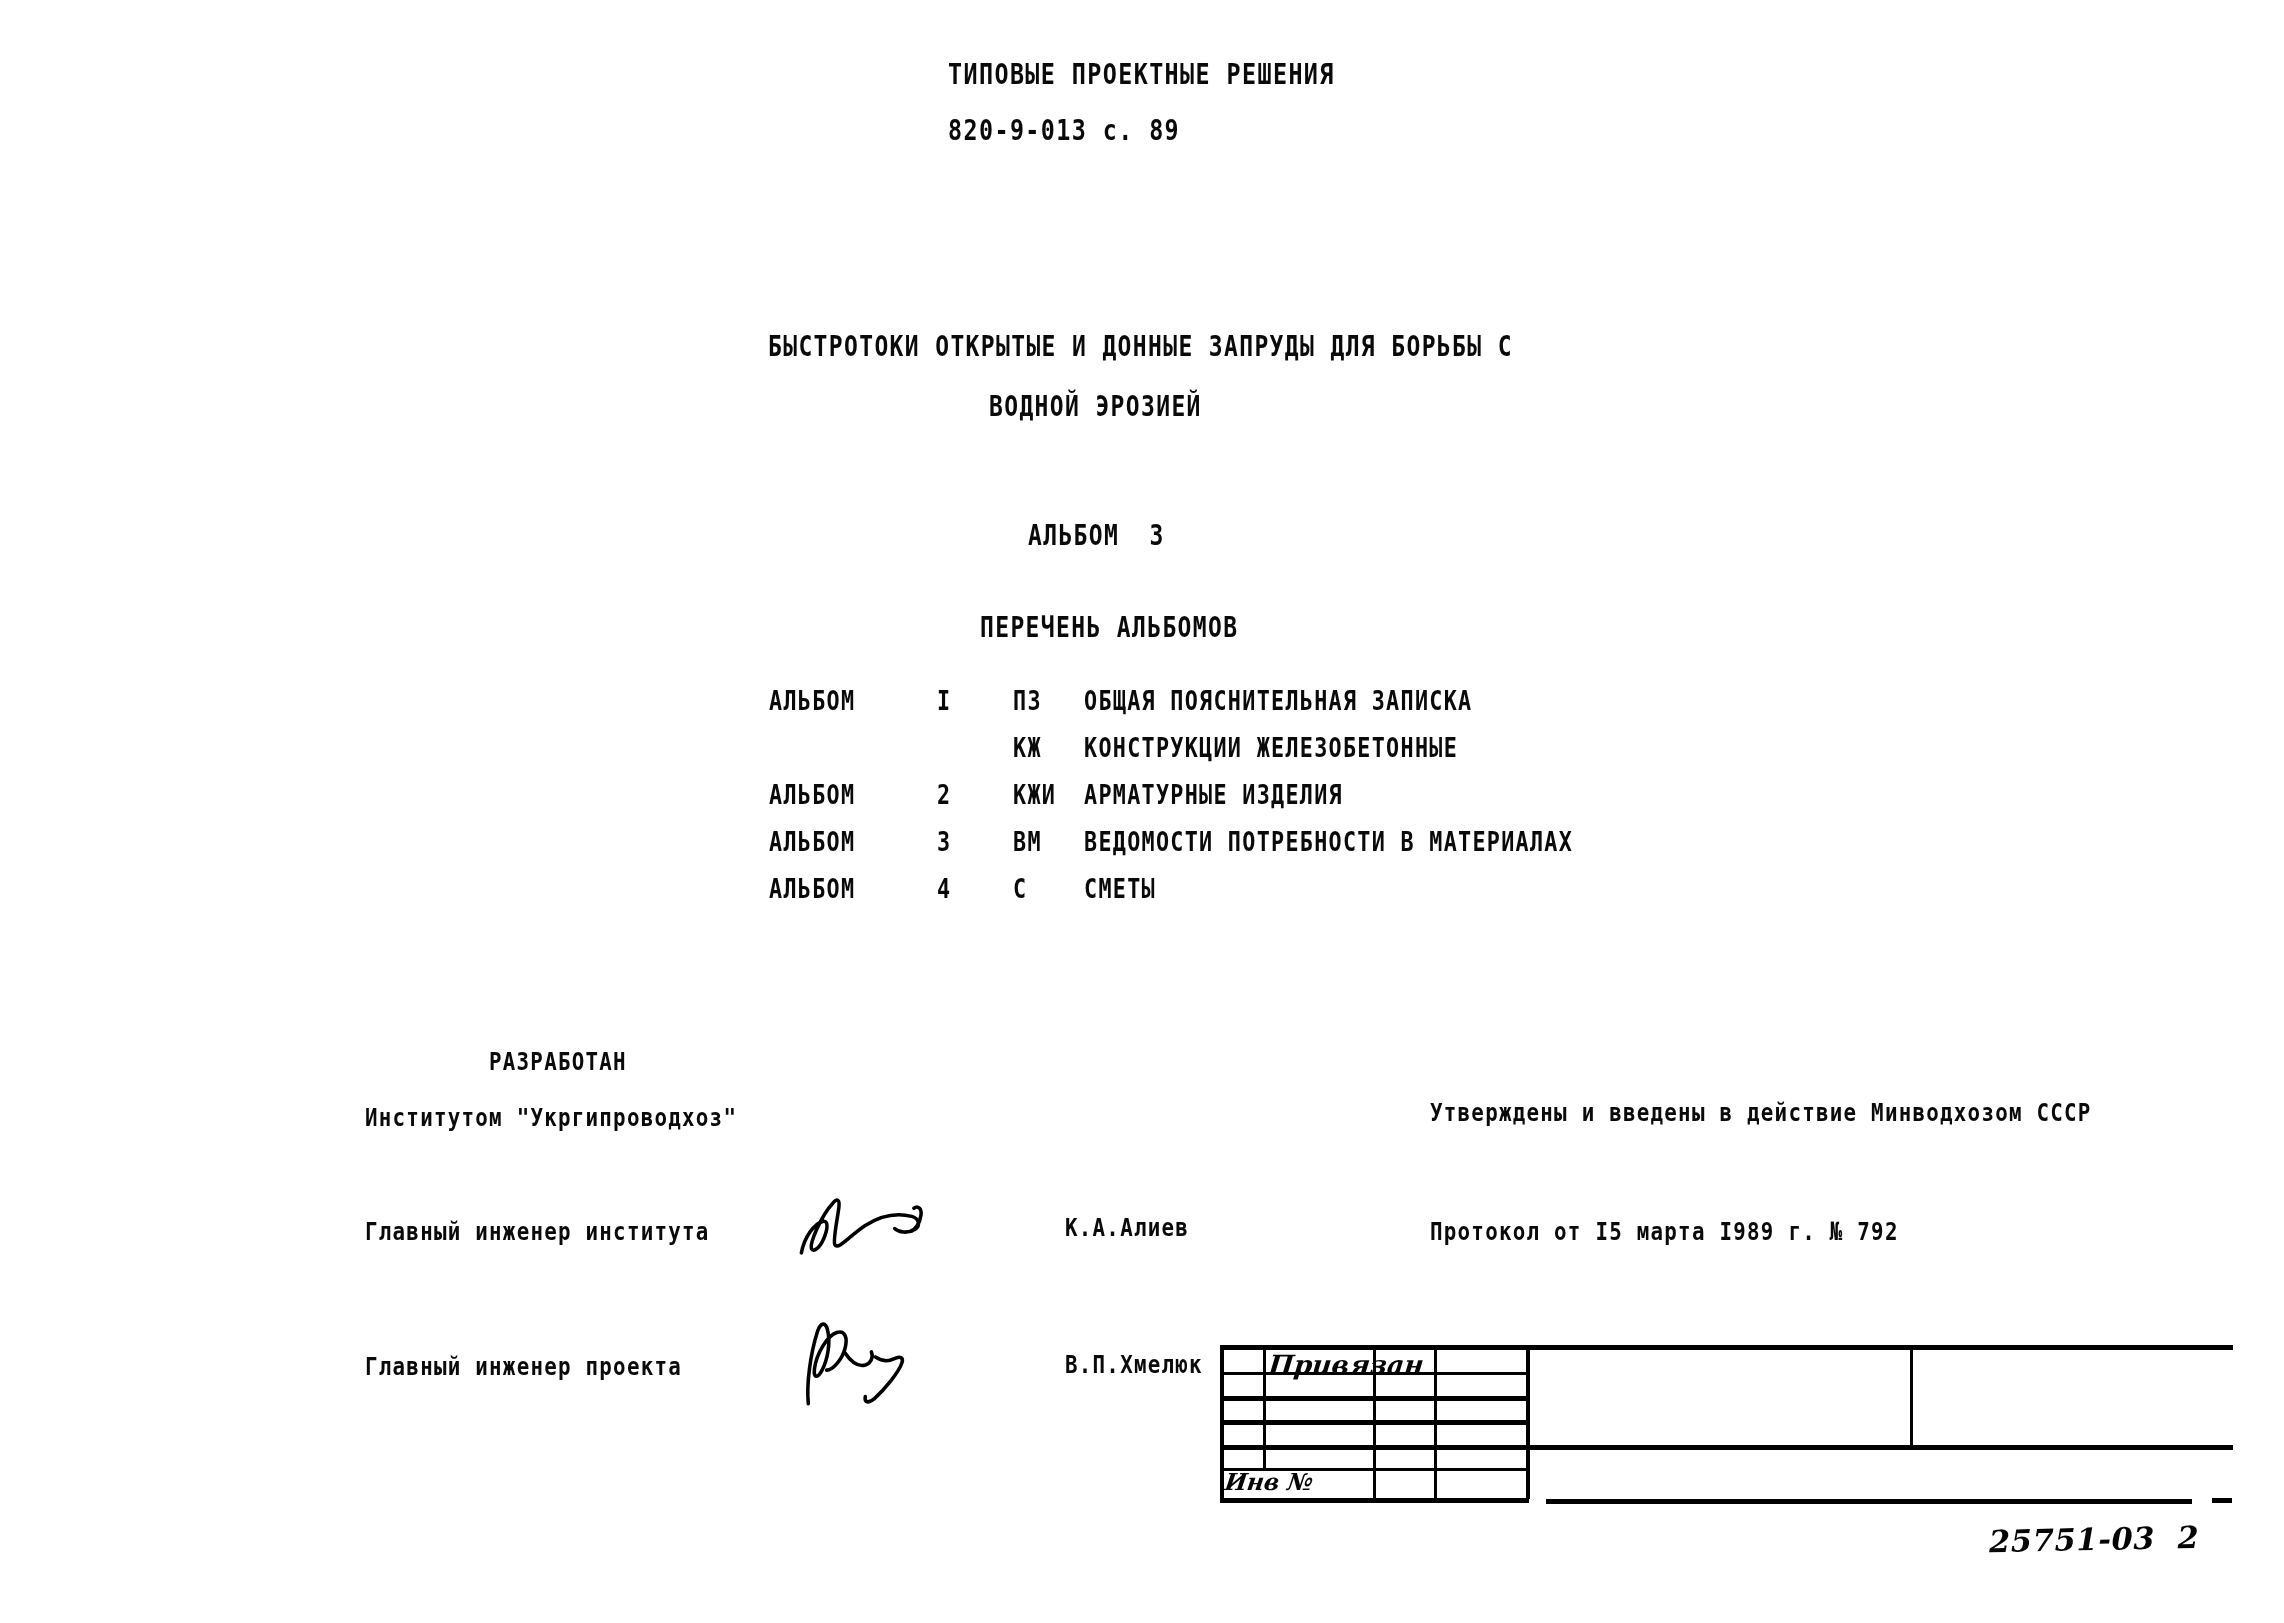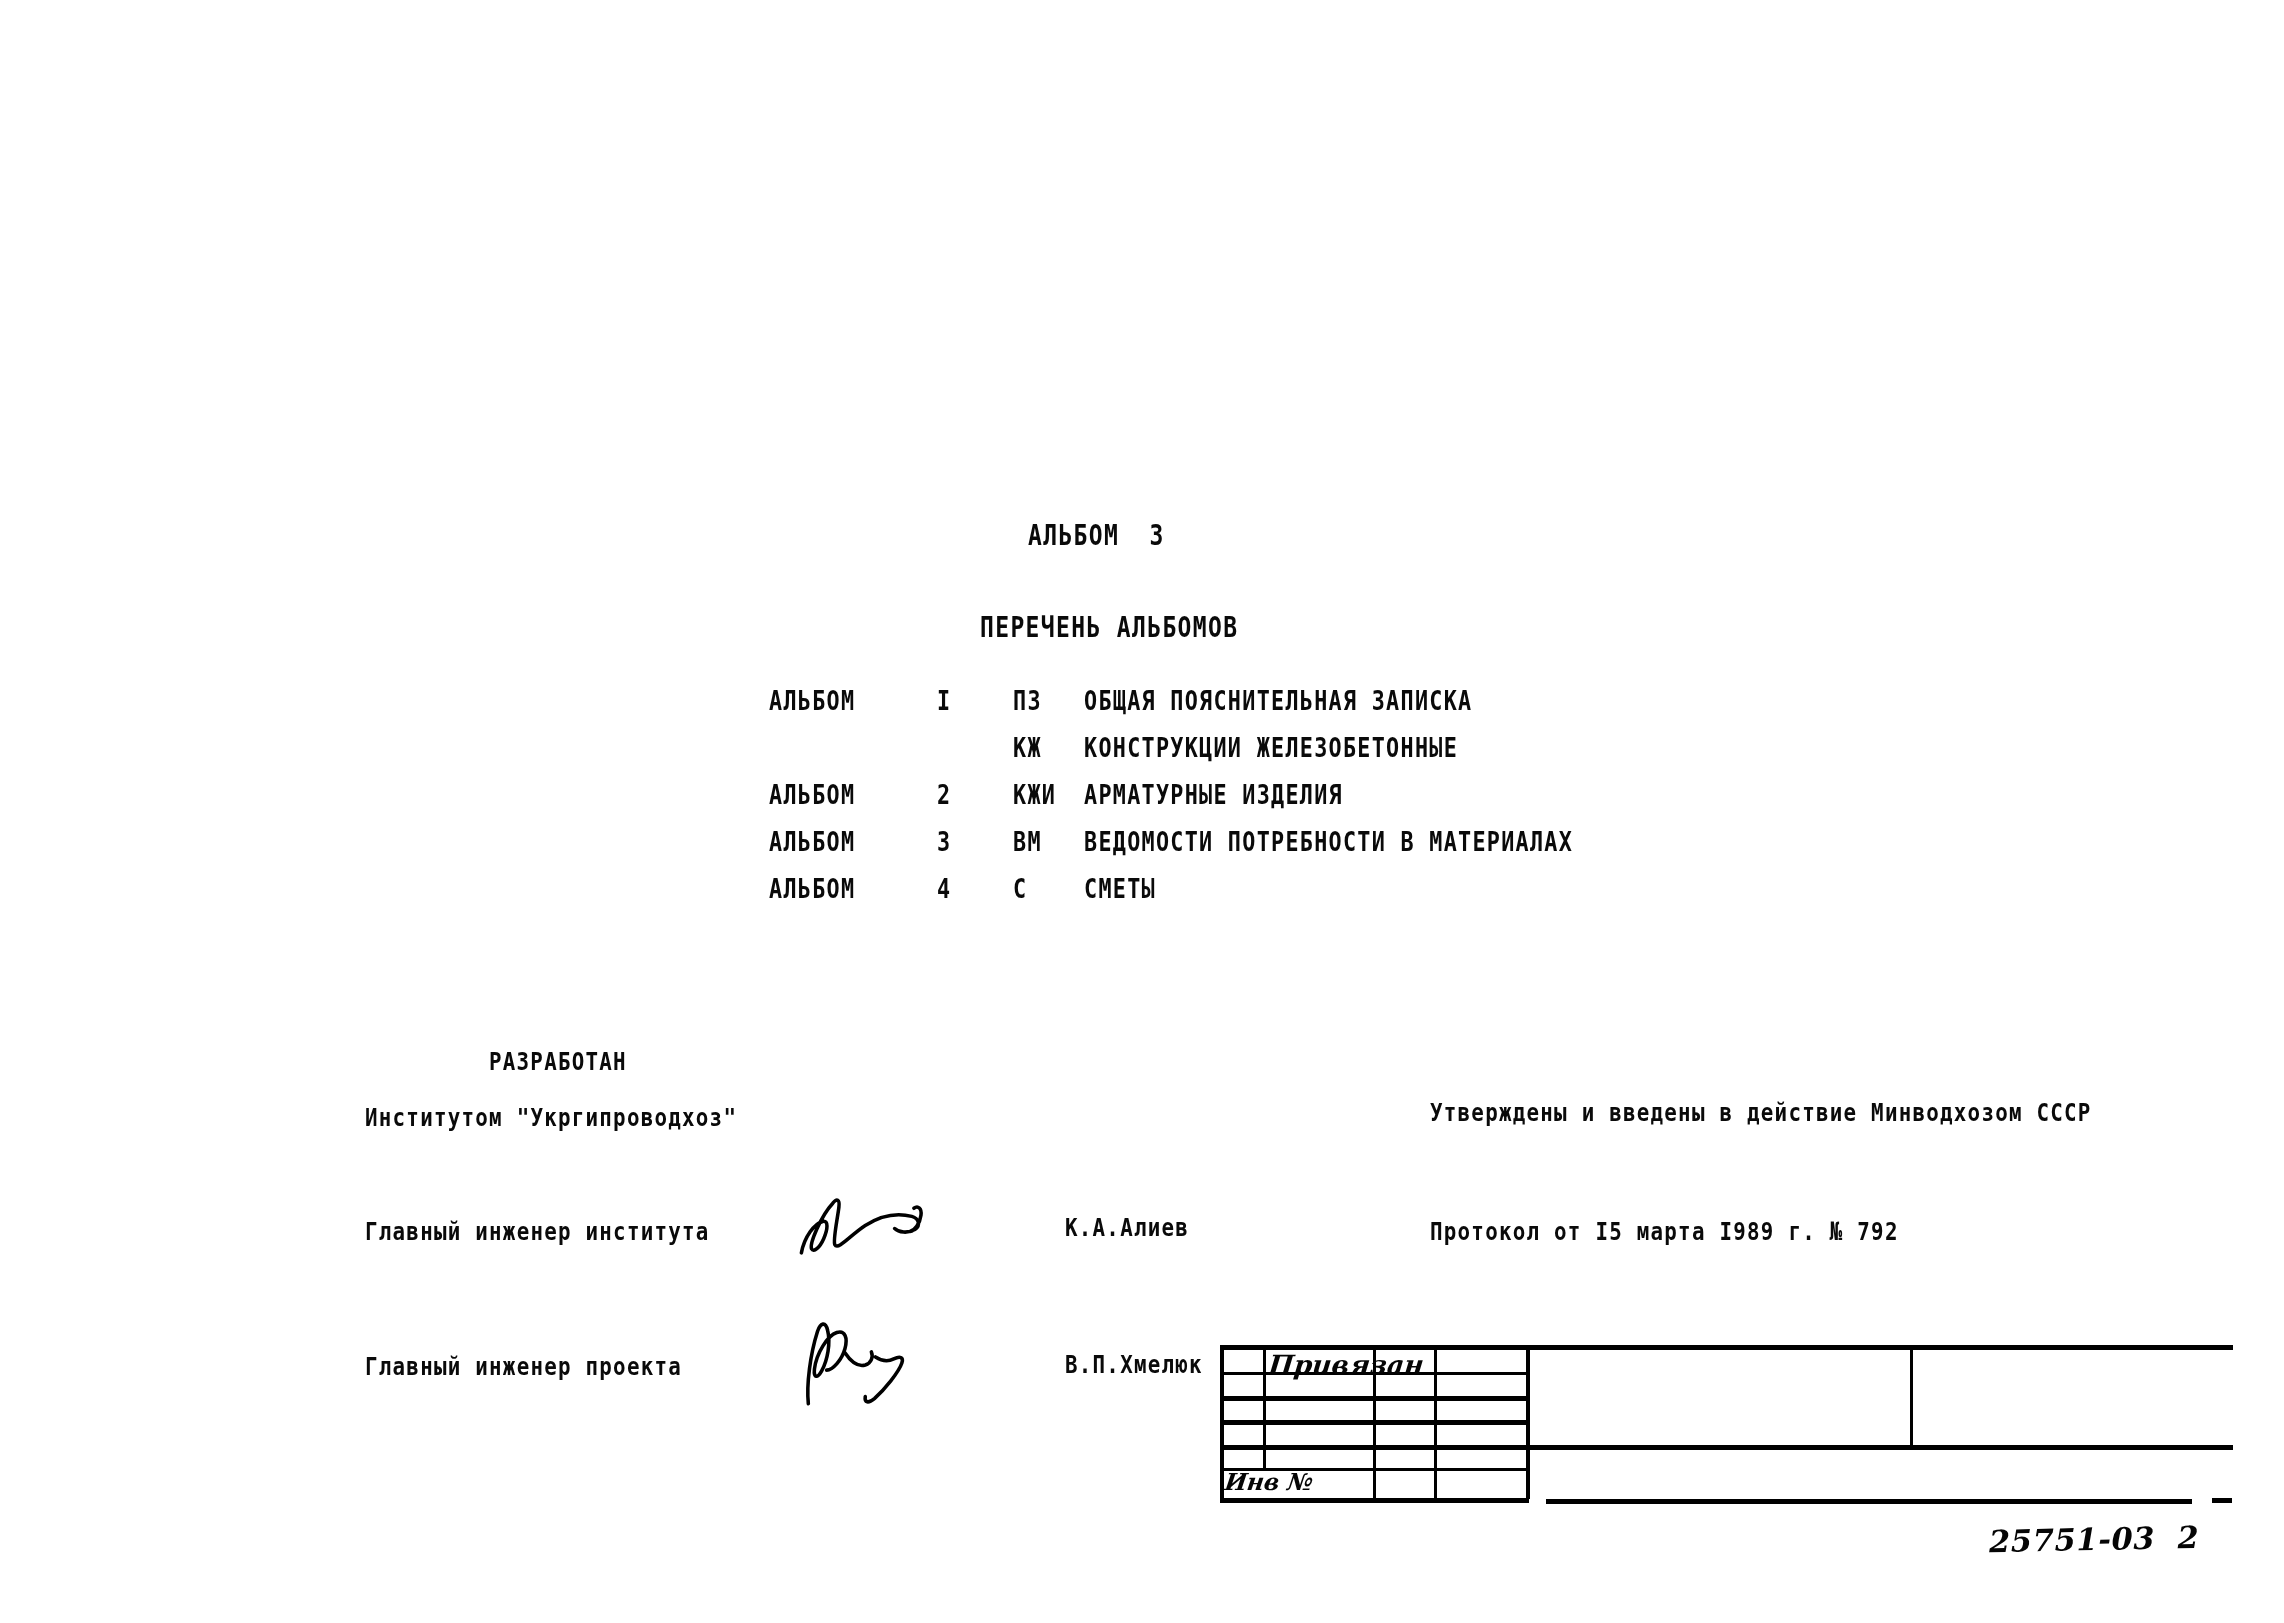--- a/index.html
+++ b/index.html
@@ -126,21 +126,29 @@
     font-size: 30.5px;
     letter-spacing: 0.02em;
     transform: rotate(-1.2deg);
   }
 </style>
 </head>
 <body>
 
 <div id="page">
 
-
+  <div class="abs" id="doc-header">
+    <div class="tw tw-narrow" id="header-line1">ТИПОВЫЕ ПРОЕКТНЫЕ РЕШЕНИЯ</div>
+    <div class="tw tw-narrow" id="header-line2">820-9-013 с. 89</div>
+  </div>
+
+  <div class="abs" id="doc-title">
+    <div class="tw tw-narrow" id="title-line1">БЫСТРОТОКИ ОТКРЫТЫЕ И ДОННЫЕ ЗАПРУДЫ ДЛЯ БОРЬБЫ С</div>
+    <div class="tw tw-narrow" id="title-line2">ВОДНОЙ ЭРОЗИЕЙ</div>
+  </div>
 
   <div class="abs tw tw-narrow" id="album-number">АЛЬБОМ  3</div>
 
   <div class="abs tw tw-narrow" id="list-heading">ПЕРЕЧЕНЬ АЛЬБОМОВ</div>
 
   <div class="abs" id="album-list">
 
     <div class="album-row">
       <span class="tw tw-narrow col-album">АЛЬБОМ</span>
       <span class="tw tw-narrow col-num">I</span>

